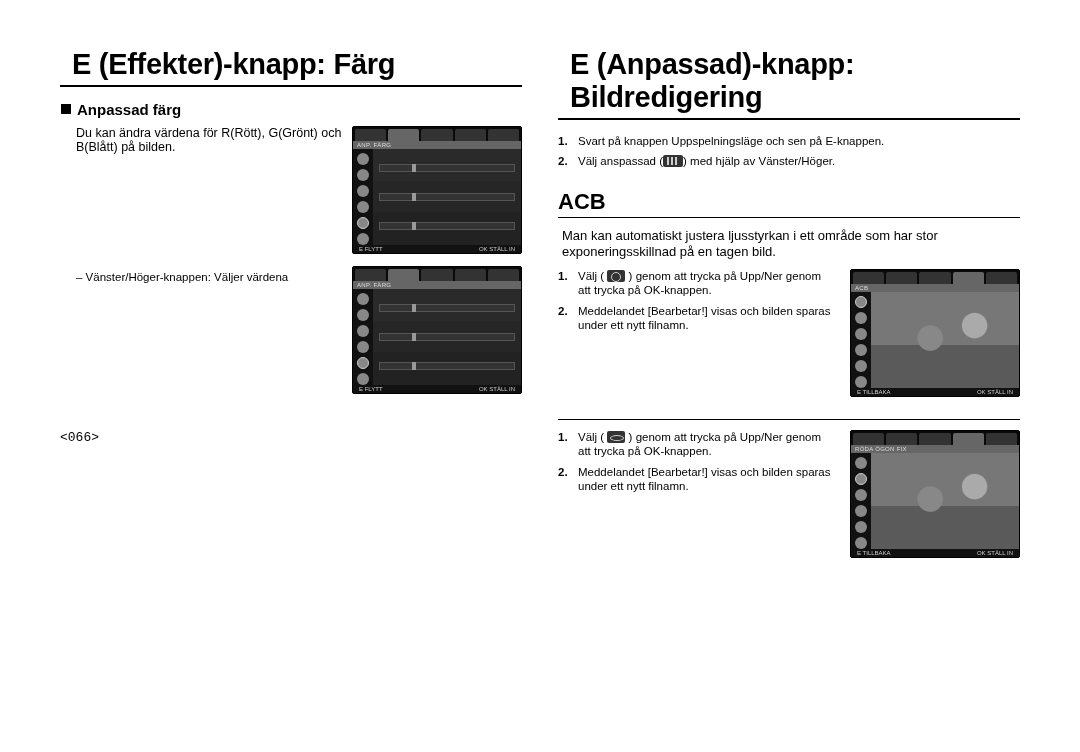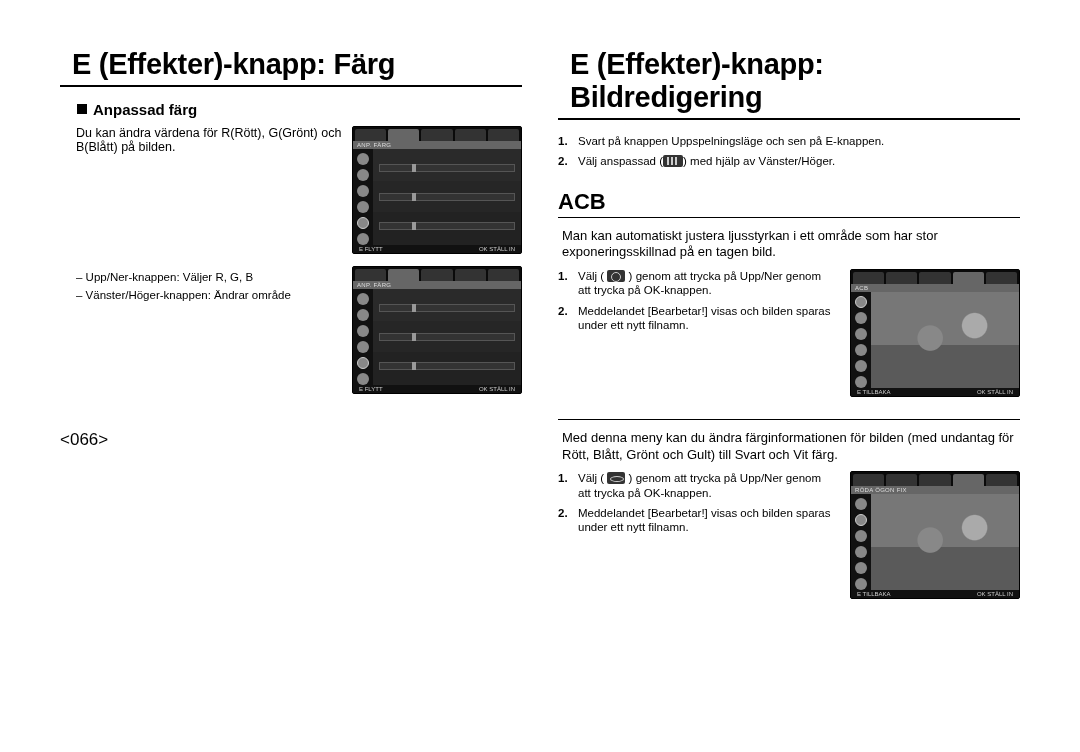--- a/index.html
+++ b/index.html
@@ -35,21 +35,21 @@
     margin-bottom: 12px;
   }
   .sub-block .txt { flex: 1; }
   .black-square {
     display: inline-block;
     width: 10px; height: 10px; background: #000;
     margin-right: 6px; vertical-align: 1px;
   }
   .sub-h {
     font-size: 15px; font-weight: bold;
-    margin: 0 0 8px 17px;
+    margin: 0 0 8px 1px;
   }
   .small { font-size: 12.5px; line-height: 1.15; }
   .xsmall { font-size: 11.5px; line-height: 1.25; }
   .indent1 { padding-left: 16px; }
   .dash-row { margin: 4px 0; }
   b { font-weight: normal; }
 
   .thumb {
     width: 170px; height: 128px;
     background: #1a1a1a;
@@ -145,21 +145,21 @@
   .icon-eye {
     display: inline-block; width: 18px; height: 12px;
     background: #333; border-radius: 2px; vertical-align: -2px; position: relative;
   }
   .icon-eye::before {
     content: ""; position: absolute; left: 3px; top: 4px;
     width: 12px; height: 4px; border: 1px solid #ccc; border-radius: 50%;
   }
 
   .body-p { font-size: 13px; line-height: 1.28; margin: 0 0 8px 4px; }
-  .page-num { font-size: 17px; margin-top: 36px; }
+  .page-num { font-size: 13px; margin-top: 36px; font-family: Liberation Mono, monospace; }
 </style>
 </head>
 <body>
 
 <div class="col">
   <h1>E (Effekter)-knapp: Färg</h1>
   <div class="hr"></div>
 
   <div class="sub-h">
     <span class="black-square"></span><span>Anpassad färg</span>
@@ -193,22 +193,21 @@
       </div>
       <div class="bot">
           <span>E    FLYTT</span>
           <span>OK   STÄLL IN</span>
         </div>
     </div>
   </div>
 
   <div class="sub-block">
     <div class="txt xsmall indent1">
-      <div class="dash-row">– <b><span>Upp/Ner</span></b><span>-knappen:</span> <span>Väljer R, G, B</span></div>
-      <div class="dash-row">– <b><span>Vänster/Höger</span></b><span>-knappen:</span> <span>Ändrar område</span></div>
+      <div class="dash-row">– <b><span>Vänster/Höger</span></b><span>-knappen:</span> <span>Väljer värdena</span></div>
     </div>
     <div class="thumb">
       <div class="tabs">
           <span></span>
           <span class="active"></span>
           <span></span>
           <span></span>
           <span></span>
         </div>
       <div class="label-row">ANP. FÄRG</div>
@@ -231,21 +230,21 @@
           <span>E    FLYTT</span>
           <span>OK   STÄLL IN</span>
         </div>
     </div>
   </div>
 
   <div class="page-num">&lt;066&gt;</div>
 </div>
 
 <div class="col">
-  <h1>E (Effekter)-knapp: Bildredigering</h1>
+  <h1>E (Anpassad)-knapp: Bildredigering</h1>
   <div class="hr"></div>
 
   <ol class="inline-list xsmall indent1">
     <li>
       <span class="num">1.</span>
       <span><span>Svart på knappen </span><b>Uppspelningsläge</b><span> och sen på </span><b>E</b><span>-knappen.</span></span>
     </li>
     <li>
       <span class="num">2.</span>
       <span><span>Välj anspassad (</span><span class="icon-chip bars1"></span><span>) med hjälp av </span><b>Vänster/Höger</b><span>.</span></span>
@@ -289,21 +288,20 @@
         <div class="photo"></div>
       </div>
       <div class="bot">
           <span>E    TILLBAKA</span>
           <span>OK   STÄLL IN</span>
         </div>
     </div>
   </div>
 
   <div class="hr-sub"></div>
-  <p class="body-p">Med denna meny kan du ändra färginformationen för bilden (med undantag för Rött, Blått, Grönt och Gult) till Svart och Vit färg.</p>
   <div class="two-col-block" style="margin-bottom:0">
     <div class="txt">
       <ol class="inline-list xsmall indent1">
         <li>
           <span class="num">1.</span>
           <span><span>Välj ( </span><span class="icon-eye"></span><span> ) genom att trycka på </span><b>Upp/Ner</b><span> genom att trycka på </span><b>OK</b><span>-knappen.</span></span>
         </li>
         <li>
           <span class="num">2.</span>
           <span>Meddelandet [Bearbetar!] visas och bilden sparas under ett nytt filnamn.</span>

